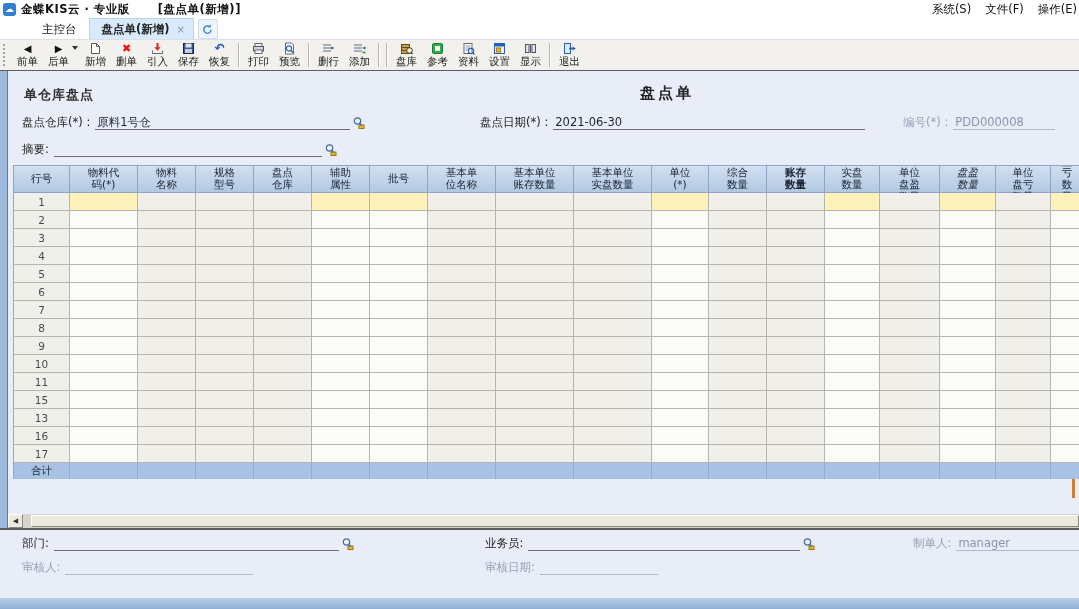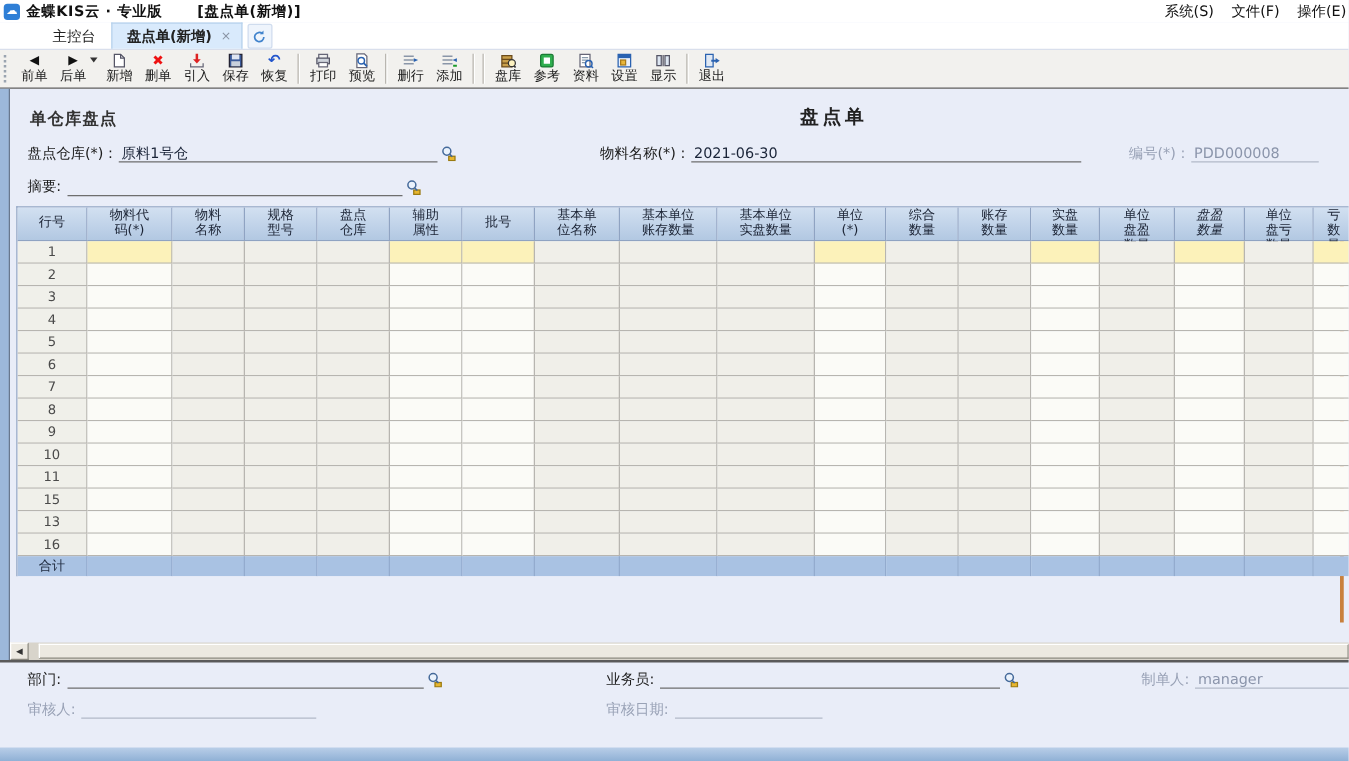--- a/index.html
+++ b/index.html
@@ -284,21 +284,21 @@
   <span class="lb">盘点仓库(*) :</span>
   <span class="ul">原料1号仓</span>
   <span class="ic"><svg width="13" height="13">
         <rect x="7" y="9" width="5" height="3.5" fill="#e8b62f" stroke="#9a7a10"></rect>
         <circle cx="5.5" cy="5" r="3.2" fill="#eaf2fc" stroke="#456a9a" stroke-width="1.2"></circle>
         <path d="M7.8 7.4l2 2" stroke="#456a9a" stroke-width="1.4"></path>
       </svg></span>
 </div>
 
 <div class="fld" id="fld-date">
-  <span class="lb">物料名称(*) :</span>
+  <span class="lb">盘点日期(*) :</span>
   <span class="ul">2021-06-30</span>
 </div>
 
 <div class="fld dim" id="fld-number">
   <span class="lb">编号(*) :</span>
   <span class="ul">PDD000008</span>
 </div>
 
 <div class="fld" id="fld-summary">
   <span class="lb">摘要:</span>
@@ -317,21 +317,21 @@
       <div class="g-hc" style="width: 58px;">物料名称</div>
       <div class="g-hc" style="width: 58px;">规格型号</div>
       <div class="g-hc" style="width: 58px;">盘点仓库</div>
       <div class="g-hc" style="width: 58px;">辅助属性</div>
       <div class="g-hc" style="width: 58px;">批号</div>
       <div class="g-hc" style="width: 68px;">基本单位名称</div>
       <div class="g-hc" style="width: 78px;">基本单位账存数量</div>
       <div class="g-hc" style="width: 78px;">基本单位实盘数量</div>
       <div class="g-hc" style="width: 57px;">单位(*)</div>
       <div class="g-hc" style="width: 58px;">综合数量</div>
-      <div class="g-hc" style="width: 58px;">账存数量</div>
+      <div class="g-hc" style="width: 58px; font-weight: bold;">账存数量</div>
       <div class="g-hc" style="width: 55px;">实盘数量</div>
       <div class="g-hc" style="width: 60px;">基本单位盘盈数量</div>
       <div class="g-hc" style="width: 56px; font-style: italic;">盘盈数量</div>
       <div class="g-hc" style="width: 55px;">基本单位盘亏数量</div>
       <div class="g-hc" style="width: 30px;">盘亏数量</div>
     </div>
   <div>
       <div class="g-row">
         <div class="g-c g-rn" style="width: 56px;">1</div>
         <div class="g-c yl" style="width: 68px;"></div>
@@ -587,20 +587,40 @@
         <div class="g-c ro" style="width: 58px;"></div>
         <div class="g-c ro" style="width: 58px;"></div>
         <div class="g-c ed" style="width: 55px;"></div>
         <div class="g-c ro" style="width: 60px;"></div>
         <div class="g-c ed" style="width: 56px;"></div>
         <div class="g-c ro" style="width: 55px;"></div>
         <div class="g-c ed" style="width: 30px;"></div>
       </div>
       <div class="g-row">
         <div class="g-c g-rn" style="width: 56px;">16</div>
+        <div class="g-c ed" style="width: 68px;"></div>
+        <div class="g-c ro" style="width: 58px;"></div>
+        <div class="g-c ro" style="width: 58px;"></div>
+        <div class="g-c ro" style="width: 58px;"></div>
+        <div class="g-c ed" style="width: 58px;"></div>
+        <div class="g-c ed" style="width: 58px;"></div>
+        <div class="g-c ro" style="width: 68px;"></div>
+        <div class="g-c ro" style="width: 78px;"></div>
+        <div class="g-c ro" style="width: 78px;"></div>
+        <div class="g-c ed" style="width: 57px;"></div>
+        <div class="g-c ro" style="width: 58px;"></div>
+        <div class="g-c ro" style="width: 58px;"></div>
+        <div class="g-c ed" style="width: 55px;"></div>
+        <div class="g-c ro" style="width: 60px;"></div>
+        <div class="g-c ed" style="width: 56px;"></div>
+        <div class="g-c ro" style="width: 55px;"></div>
+        <div class="g-c ed" style="width: 30px;"></div>
+      </div>
+      <div class="g-row">
+        <div class="g-c g-rn" style="width: 56px;">17</div>
         <div class="g-c ed" style="width: 68px;"></div>
         <div class="g-c ro" style="width: 58px;"></div>
         <div class="g-c ro" style="width: 58px;"></div>
         <div class="g-c ro" style="width: 58px;"></div>
         <div class="g-c ed" style="width: 58px;"></div>
         <div class="g-c ed" style="width: 58px;"></div>
         <div class="g-c ro" style="width: 68px;"></div>
         <div class="g-c ro" style="width: 78px;"></div>
         <div class="g-c ro" style="width: 78px;"></div>
         <div class="g-c ed" style="width: 57px;"></div>

